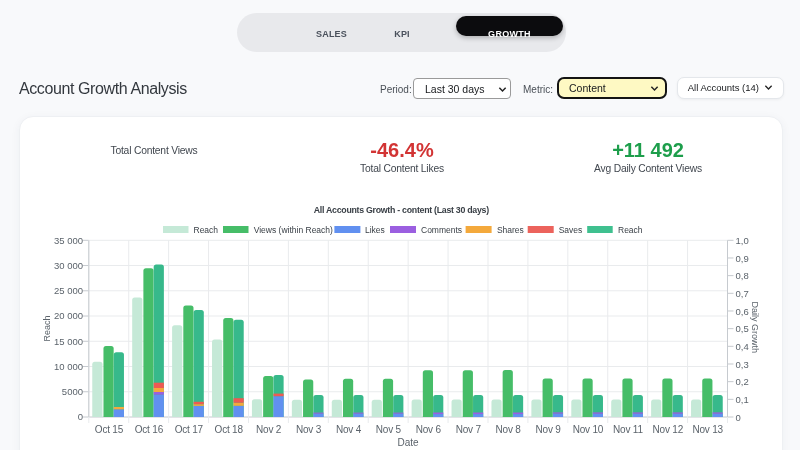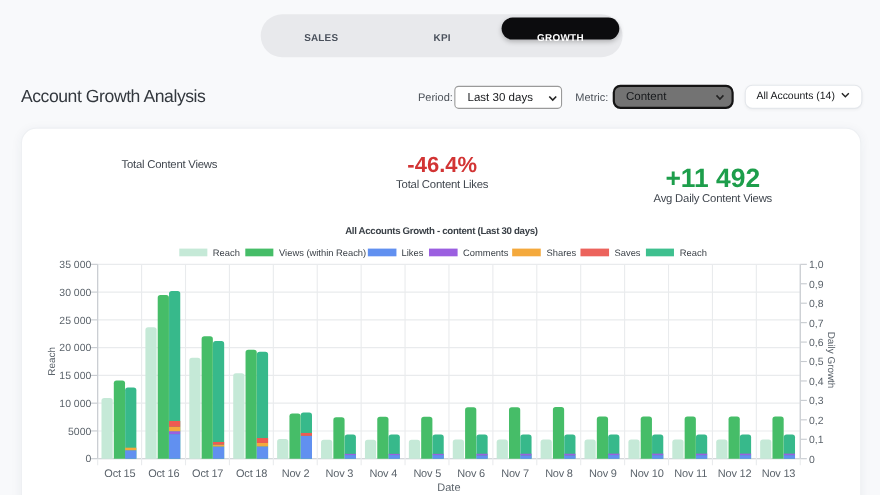--- a/index.html
+++ b/index.html
@@ -4,55 +4,55 @@
 <style>
   * { margin:0; padding:0; box-sizing:border-box; }
   html,body { width:800px; height:450px; overflow:hidden; }
   body { font-family:"Liberation Sans", sans-serif; background:#f8f9fb; position:relative; }
   .abs { position:absolute; }
 </style>
 </head>
 <body>
 
 <div class="abs" style="left:237px; top:13px; width:329px; height:39px; background:#e8e9ec; border-radius:20px;"></div>
-<div class="abs" style="left:237px; top:13px; width:110px; height:39px; line-height:43px; text-align:center; font-size:9px; font-weight:700; color:#4a515c; letter-spacing:0.2px;">SALES</div>
+<div class="abs" style="left:237px; top:13px; width:110px; height:39px; line-height:43px; text-align:right; font-size:9px; font-weight:700; color:#4a515c; letter-spacing:0.2px;">SALES</div>
 <div class="abs" style="left:347px; top:13px; width:110px; height:39px; line-height:43px; text-align:center; font-size:9px; font-weight:700; color:#4a515c; letter-spacing:0.2px;">KPI</div>
 <div class="abs" style="left:456px; top:16px; width:107px; height:20px; line-height:36px; background:#0c0c0e; border-radius:17.5px; text-align:center; font-size:9px; font-weight:700; color:#ffffff; letter-spacing:0.3px; box-shadow:0 2px 5px rgba(0,0,0,0.25);">GROWTH</div>
 
 <div class="abs" style="left:19px; top:80px; font-size:16px; letter-spacing:-0.4px; font-weight:400; color:#33383e;">Account Growth Analysis</div>
 
 <div class="abs" style="left:380px; top:84px; font-size:10px; color:#4a5057;">Period:</div>
 <div class="abs" style="left:413px; top:78px; width:98px; height:21px; background:#ffffff; border:1px solid #9a9a9a; border-radius:4px; font-size:10.5px; font-weight:400; color:#17191c; line-height:20px; padding-left:11px;">Last 30 days
   <svg class="abs" style="right:3px; top:6px;" width="9" height="9" viewBox="0 0 10 10">
       <path d="M1.5 3 L5 6.7 L8.5 3" fill="none" stroke="#222" stroke-width="1.6"></path>
     </svg>
 </div>
 <div class="abs" style="left:523px; top:84px; font-size:10px; color:#4a5057;">Metric:</div>
-<div class="abs" style="left:557px; top:77px; width:110px; height:22px; background:#737373; border:2px solid #141414; border-radius:7px; font-size:10.5px; font-weight:400; color:#17191c; line-height:18px; padding-left:10px;">Content
+<div class="abs" style="left:557px; top:77px; width:110px; height:22px; background:#fef9c3; border:2px solid #141414; border-radius:7px; font-size:10.5px; font-weight:400; color:#17191c; line-height:18px; padding-left:10px;">Content
   <svg class="abs" style="right:6px; top:5px;" width="9" height="9" viewBox="0 0 10 10">
       <path d="M1.5 3 L5 6.7 L8.5 3" fill="none" stroke="#222" stroke-width="1.6"></path>
     </svg>
 </div>
 <div class="abs" style="left:677px; top:77px; width:107px; height:22px; background:#ffffff; border:1px solid #e4e7eb; border-radius:7px; font-size:9.5px; font-weight:400; color:#17191c; line-height:20px; text-align:center; box-shadow:0 1px 3px rgba(0,0,0,0.05);">All Accounts (14)&nbsp;
   <svg style="vertical-align:-1px;" width="9" height="9" viewBox="0 0 10 10">
       <path d="M1.5 3 L5 6.7 L8.5 3" fill="none" stroke="#222" stroke-width="1.4"></path>
     </svg>
 </div>
 
 <div class="abs" style="left:18.5px; top:116px; width:764px; height:360px; background:#ffffff; border:1px solid #eef0f3; border-radius:14px; box-shadow:0 2px 10px rgba(40,50,70,0.05);"></div>
 
 <div class="abs" style="left:54px; top:141px; width:200px; text-align:center;">
   <div style="font-size:10.3px; letter-spacing:-0.2px; color:#41474f; margin-top:4px;">Total Content Views</div>
 </div>
 <div class="abs" style="left:302px; top:141px; width:200px; text-align:center;">
   <div style="font-size:20px; line-height:18px; font-weight:700; color:#d23434;">-46.4%</div>
   <div style="font-size:10.3px; letter-spacing:-0.2px; color:#41474f; margin-top:4px;">Total Content Likes</div>
 </div>
 <div class="abs" style="left:548px; top:141px; width:200px; text-align:center;">
-  <div style="font-size:24px; line-height:18px; font-weight:700; color:#1d9e4b;margin-top:13px;">+11 492</div>
+  <div style="font-size:20px; line-height:18px; font-weight:700; color:#1d9e4b;">+11 492</div>
   <div style="font-size:10.3px; letter-spacing:-0.2px; color:#41474f; margin-top:4px;">Avg Daily Content Views</div>
 </div>
 
 <svg class="abs" style="left:0px; top:0px;" width="800" height="450" viewBox="0 0 800 450" font-family="Liberation Sans, sans-serif">
 
   <g font-size="8.5" fill="#3a4047">
     <rect x="163" y="226" width="25.5" height="7" fill="#c5e9d7"></rect>
     <text x="193.5" y="233">Reach</text>
     <rect x="223" y="226" width="25.5" height="7" fill="#46bd68"></rect>
     <text x="253.7" y="233">Views (within Reach)</text>

